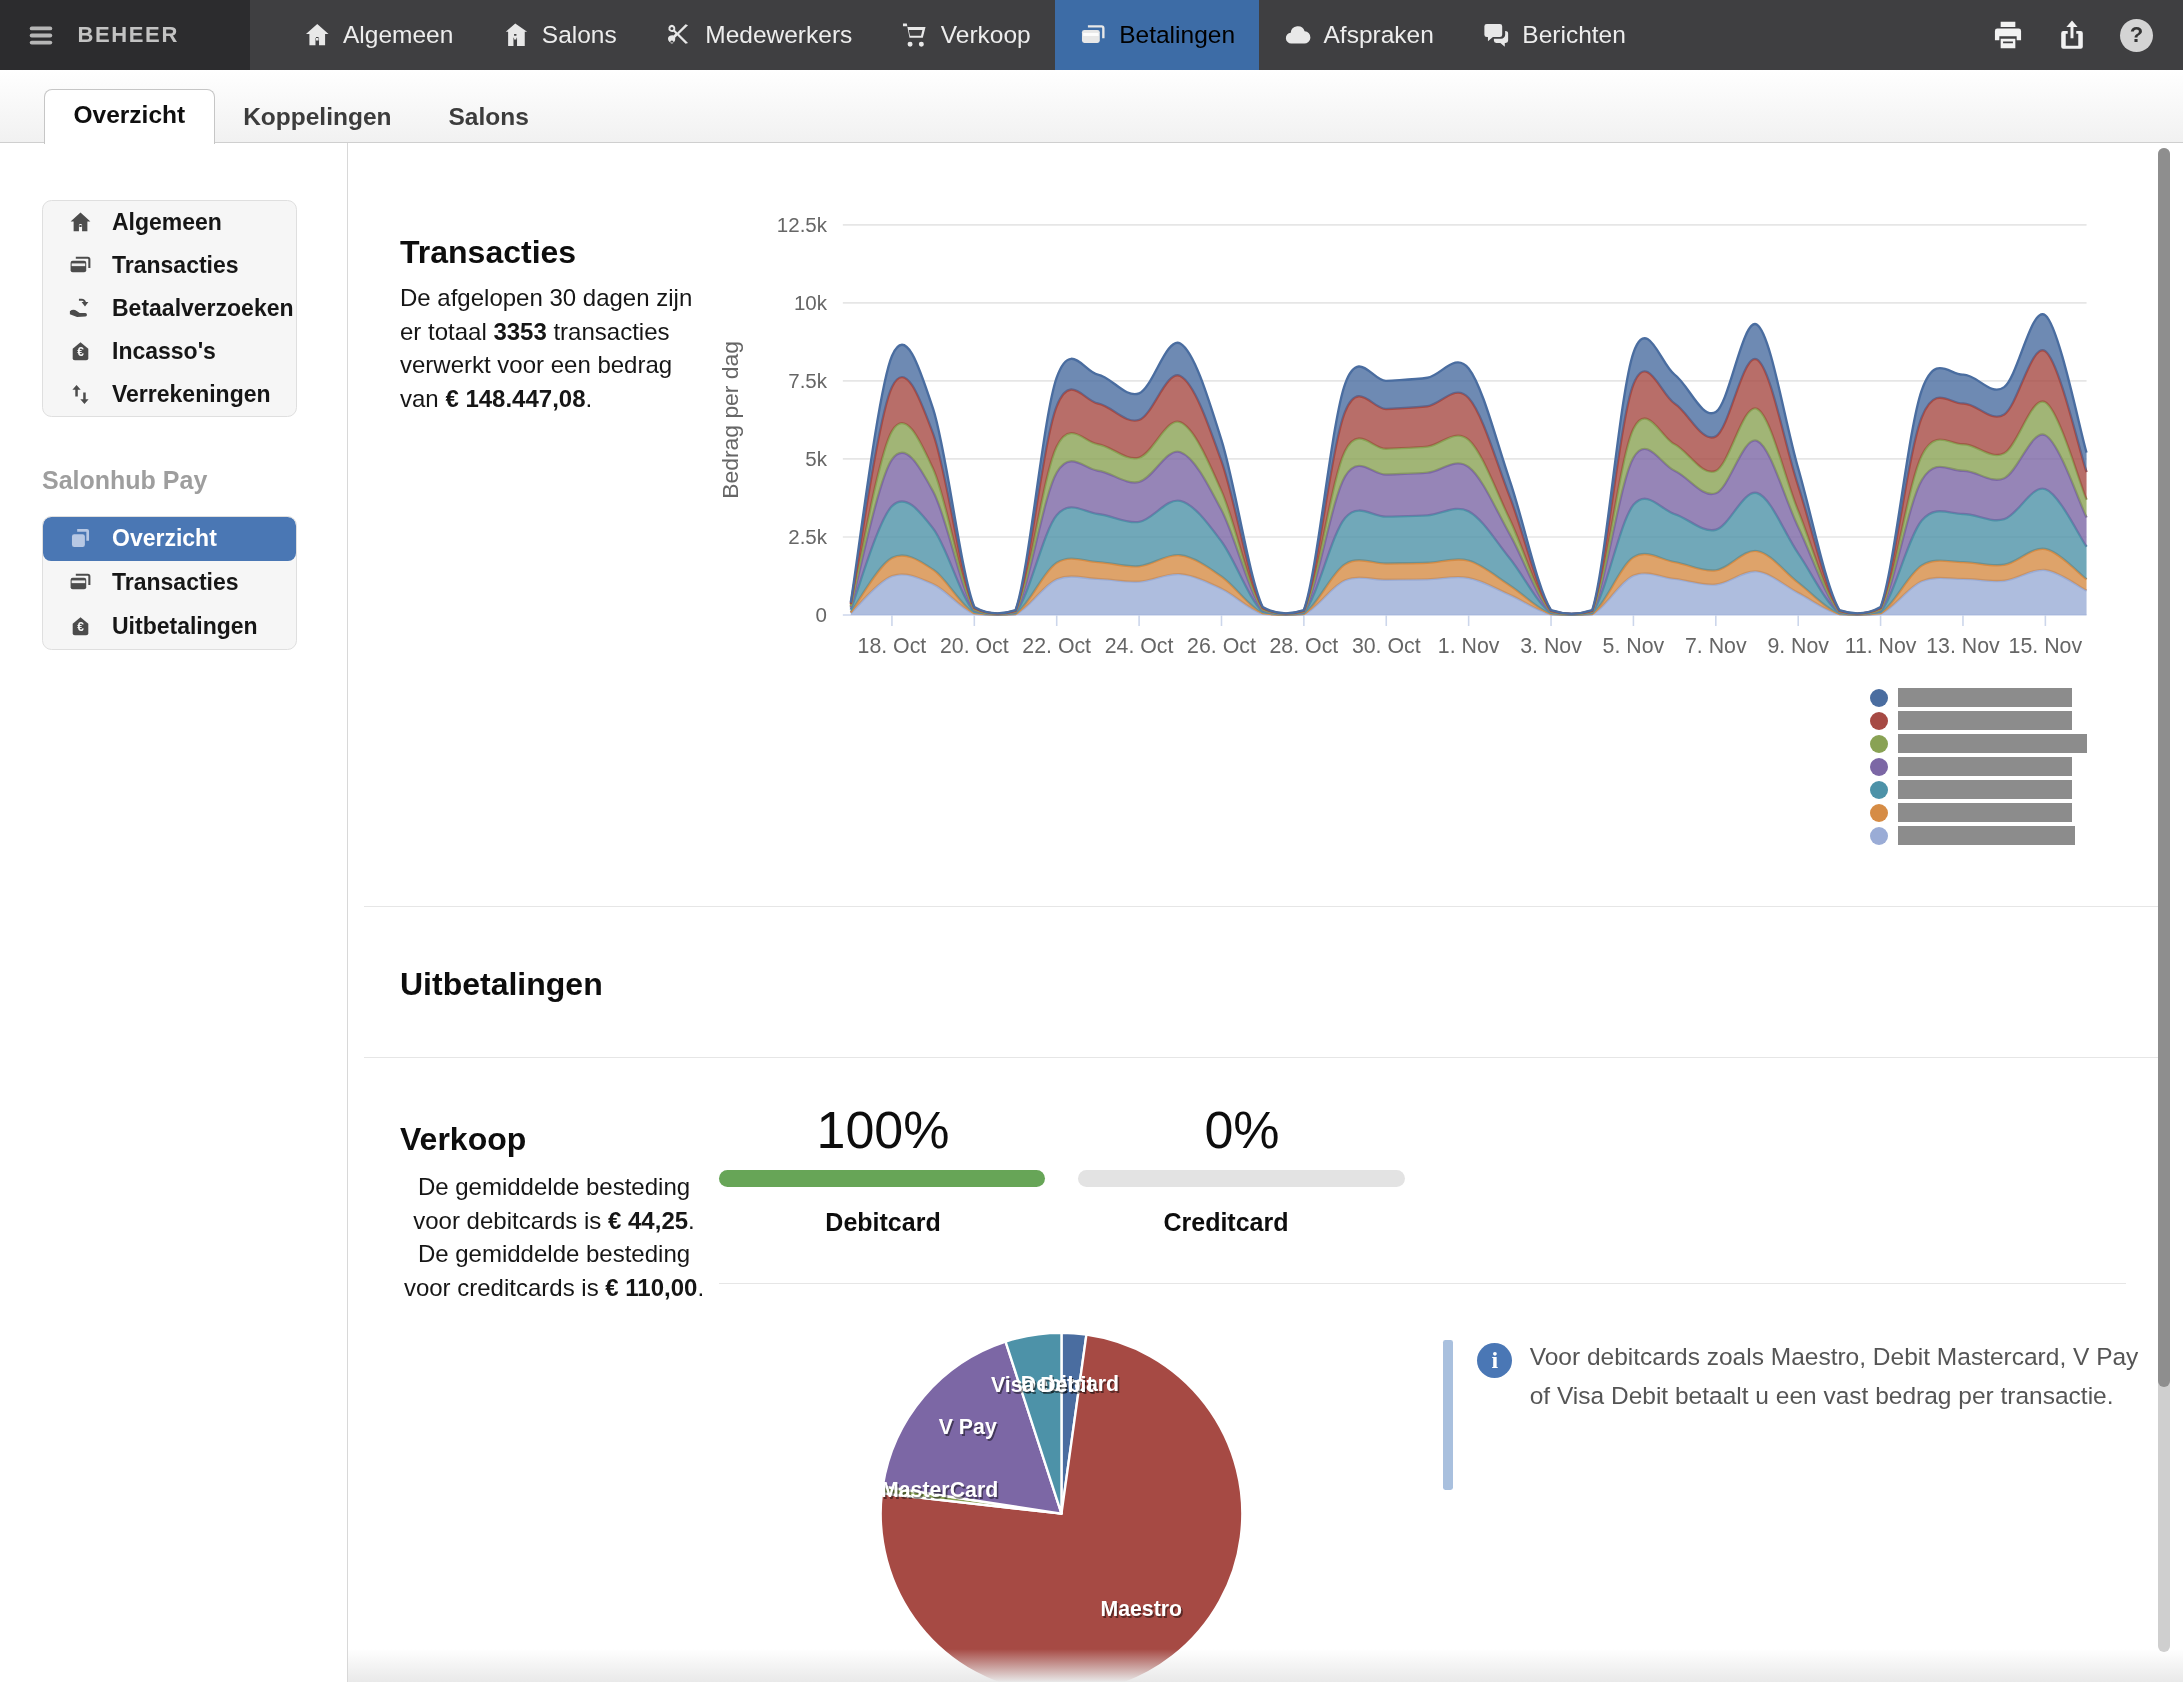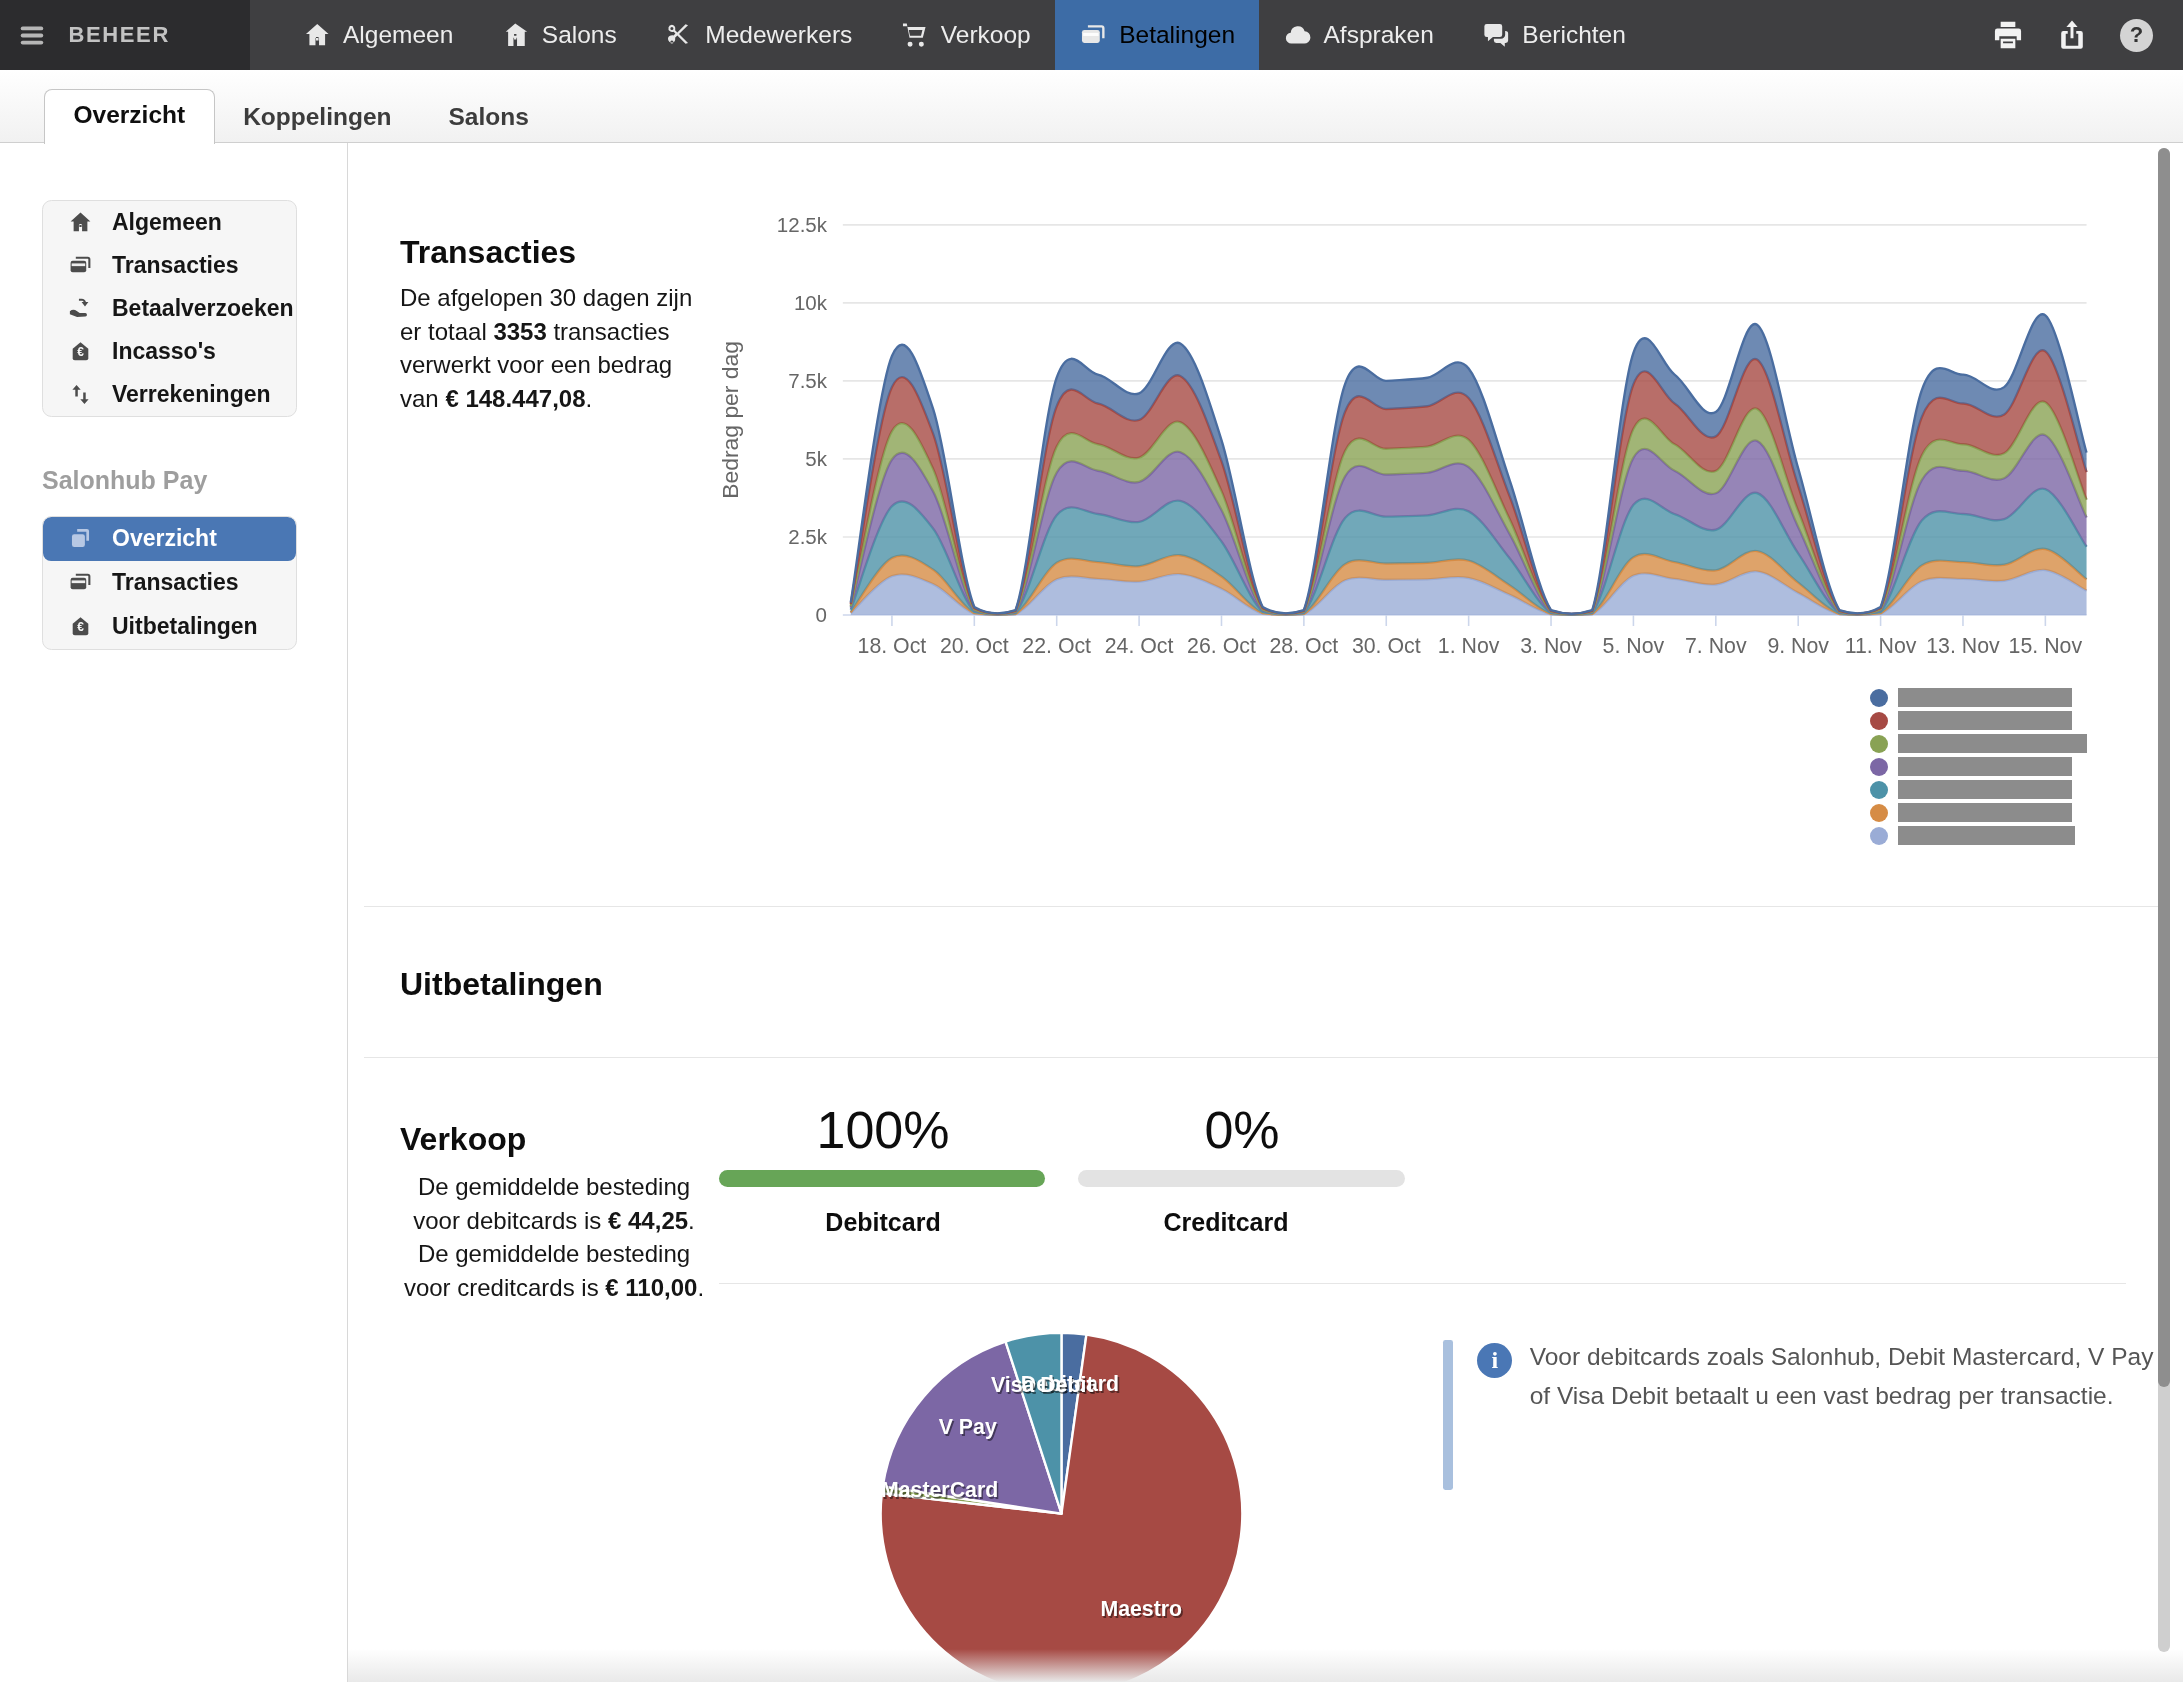--- a/index.html
+++ b/index.html
@@ -4,21 +4,21 @@
 <style>
   * { box-sizing: border-box; margin: 0; padding: 0; }
   html,body { width:2183px; height:1682px; overflow:hidden; background:#fff;
     font-family:"Liberation Sans", sans-serif; }
   .page { position:relative; width:2183px; height:1682px; overflow:hidden; }
 
   
   .topbar { position:absolute; top:0; left:0; width:100%; height:70px;
     background:#3f3f41; display:flex; align-items:stretch; z-index:30; }
   .brandblock { width:250px; background:#2c2c2e; display:flex; align-items:center;
-    padding-left:16px; flex:none; }
+    padding-left:25px; flex:none; }
   .menu-icon { width:32px; height:27px; color:#b6b6b6; }
   .brand { margin-left:20.6px; color:#c3c3c3; font-size:22px; font-weight:600;
     letter-spacing:1.6px; }
   .nav { display:flex; align-items:stretch; margin-left:28.5px; }
   .nav-item { display:flex; align-items:center; gap:12px; padding:0 24px;
     color:#ededed; font-size:24.5px; cursor:pointer; }
   .nav-item .icn { width:28.5px; height:28.5px; color:#e8e8e8; flex:none; }
   .nav-item.active { background:#3d6ca6; color:#000000; }
   .top-actions { margin-left:auto; display:flex; align-items:center; gap:32px;
     padding-right:30px; }
@@ -376,21 +376,21 @@
         <text x="260.6400251039352" y="93.19717160252517" text-anchor="middle" font-size="27" font-weight="bold" fill="#000" opacity="0.45">Visa Debit</text>
         <text x="258.6400251039352" y="91.19717160252517" text-anchor="middle" font-size="27" font-weight="bold" fill="#fff">Visa Debit</text>
       </svg>
 
     <div class="infobox">
       <div class="vbar"></div>
       <div class="icol">
         <div class="info-i">i</div>
       </div>
       <div class="tcol">
-        <p>Voor debitcards zoals Salonhub, Debit Mastercard, V Pay of Visa Debit betaalt u een vast bedrag per transactie.</p>
+        <p>Voor debitcards zoals Maestro, Debit Mastercard, V Pay of Visa Debit betaalt u een vast bedrag per transactie.</p>
       </div>
     </div>
 
   </div>
 
   <div class="bottom-fade"></div>
   <div class="scroll-track"></div>
   <div class="scroll-thumb"></div>
 </div>
 

